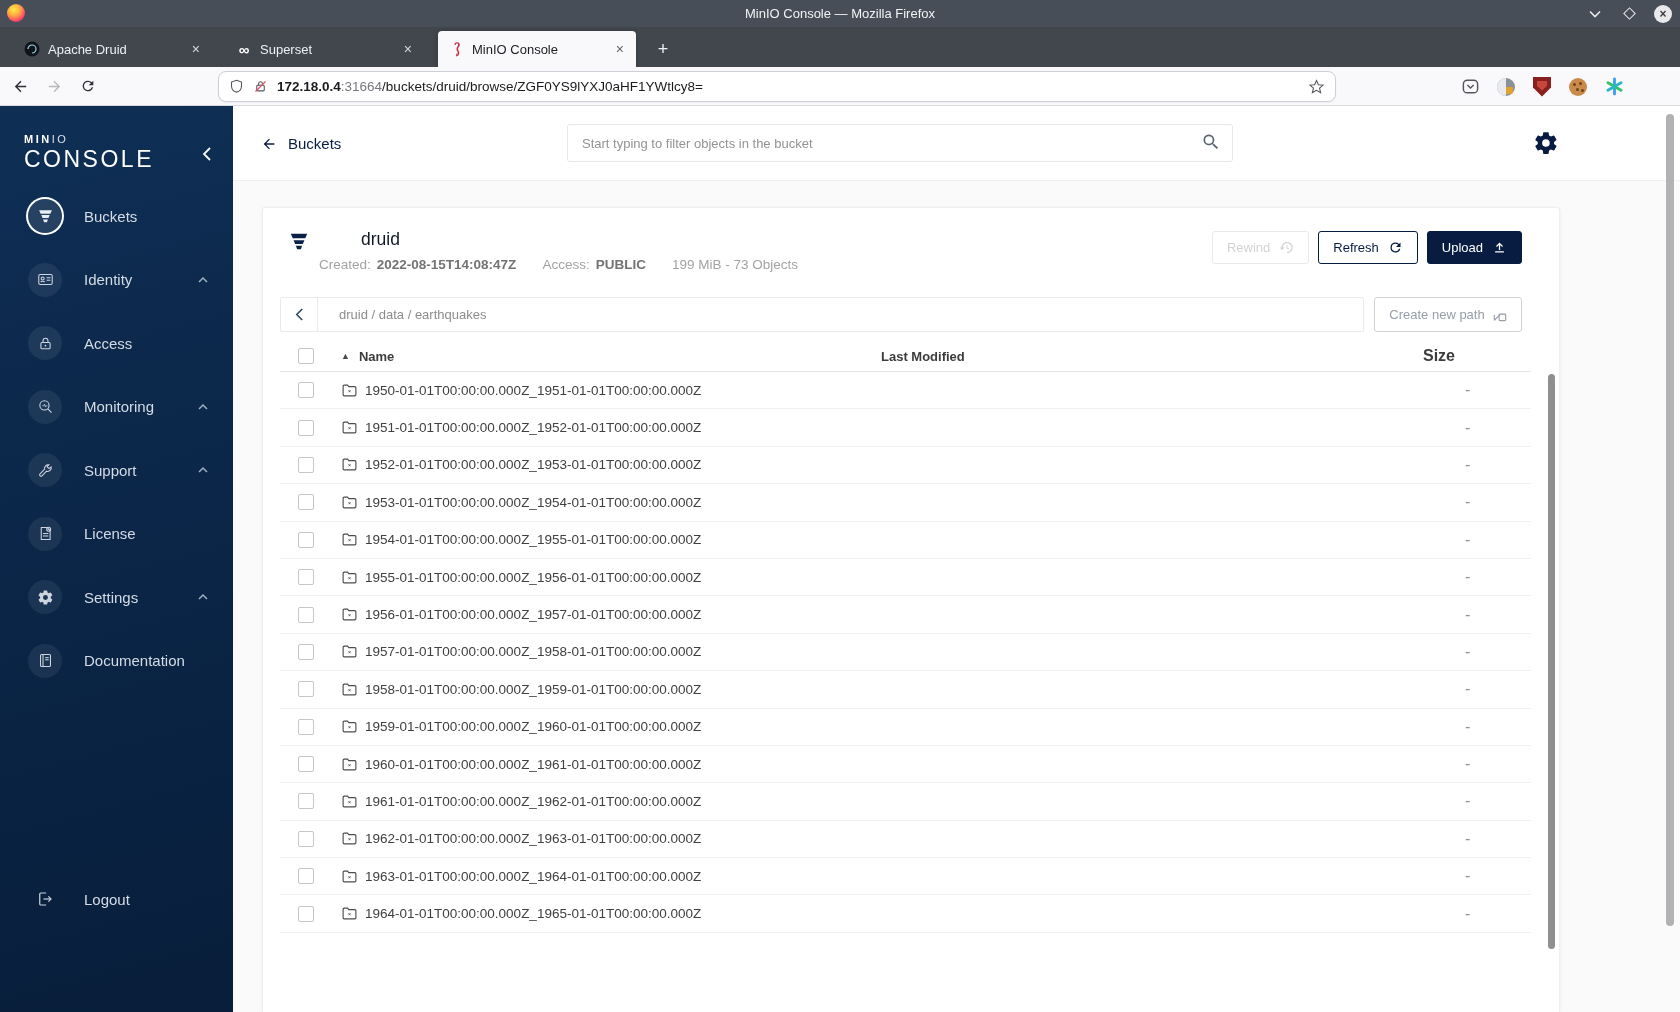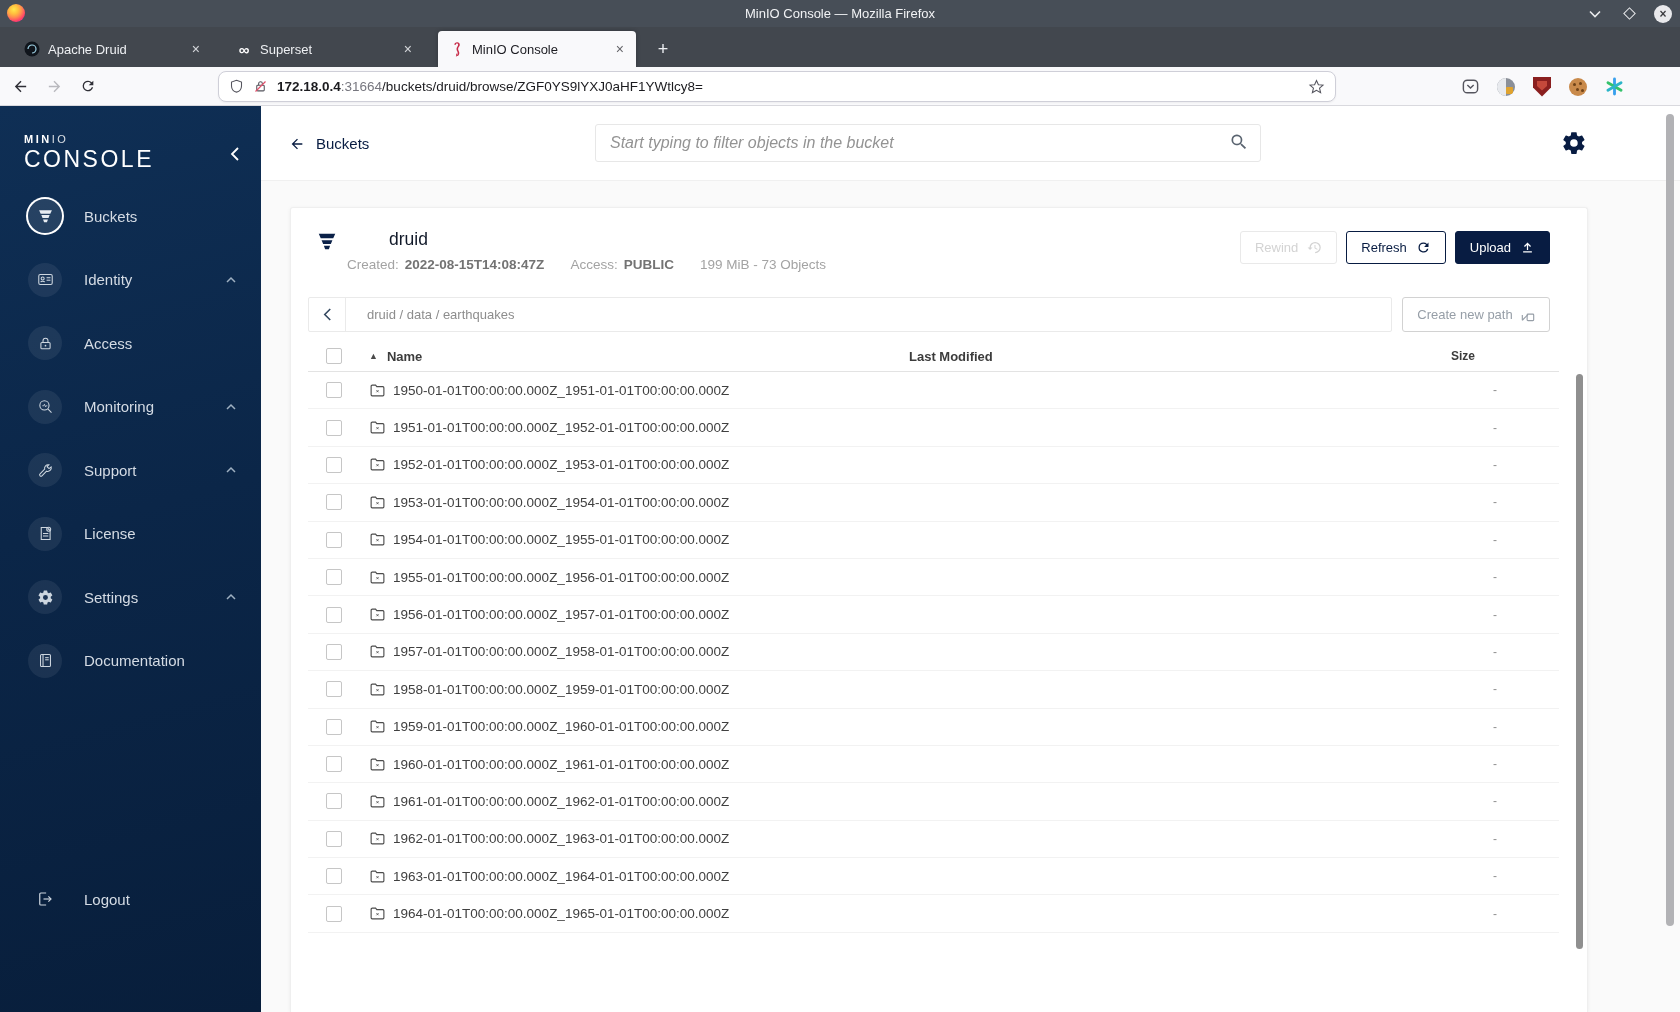--- a/index.html
+++ b/index.html
@@ -41,41 +41,41 @@
   .cookie i { position:absolute; width:3px; height:3px; border-radius:50%; background:#6f4218; }
   .mask-ext { width:18px; height:18px; border-radius:50%; background:#8a8f98; position:relative; overflow:hidden; }
   .mask-ext:before { content:""; position:absolute; left:0; top:0; width:9px; height:18px; background:#e8eaee; }
   .mask-ext:after { content:""; position:absolute; right:2px; bottom:2px; width:7px; height:7px; background:#e0a32e; border-radius:1px; }
   .hamburger { width:18px; display:flex; flex-direction:column; gap:3px; }
   .hamburger i { height:2px; background:#41414a; border-radius:1px; }
 
   
   .app { position:relative; height:906px; display:flex; background:#fafafa; }
 
-  .sidebar { width:261px; flex:none; background:linear-gradient(165deg, #0f2f55 0%, #0b2648 45%, #081e3b 100%); position:relative; color:#ccd5e0; }
+  .sidebar { width:233px; flex:none; background:linear-gradient(165deg, #0f2f55 0%, #0b2648 45%, #081e3b 100%); position:relative; color:#ccd5e0; }
   .logo { padding:27px 0 0 24px; }
   .logo-top { font-size:11px; letter-spacing:2.5px; color:#fff; }
   .logo-top b { font-weight:800; }
   .logo-top .thin { font-weight:300; opacity:.85; }
   .logo-bottom { font-size:23px; font-weight:400; letter-spacing:2.5px; color:#fff; margin-top:1px; }
   .collapse { position:absolute; right:16px; top:38px; width:20px; height:20px; display:flex; align-items:center; justify-content:center; }
   .menu { margin-top:26px; }
   .s-item { height:34px; margin:0 0 29.5px 28px; display:flex; align-items:center; position:relative; cursor:default; }
   .s-circle { width:34px; height:34px; border-radius:50%; background:rgba(255,255,255,.07); display:flex; align-items:center; justify-content:center; flex:none; }
   .s-item.active .s-circle { box-shadow:0 0 0 2px #fff; background:rgba(255,255,255,.1); }
   .s-label { margin-left:22px; font-size:15px; font-weight:300; color:#d4dbe4; }
   .s-chevron { position:absolute; right:24px; display:flex; }
   .s-logout { position:absolute; left:28px; top:776px; height:34px; display:flex; align-items:center; }
 
   .main { flex:1; position:relative; }
   .main-header { height:75px; background:#fff; border-bottom:1px solid #f0f0f0; position:relative; }
   .back-title { position:absolute; left:27px; top:0; height:75px; display:flex; align-items:center; gap:10px; color:#081c42; font-size:15px; font-weight:500; }
   .search-wrap { position:absolute; left:334px; top:18px; width:666px; height:38px; }
-  .search-wrap input { width:100%; height:100%; border:1px solid #e7e7e7; border-radius:3px; padding:0 40px 0 14px; font-size:16px;
-    font-family:"Liberation Sans",sans-serif; color:#333; outline:none; background:#fff;font-style:italic; }
+  .search-wrap input { width:100%; height:100%; border:1px solid #e7e7e7; border-radius:3px; padding:0 40px 0 14px; font-size:13px;
+    font-family:"Liberation Sans",sans-serif; color:#333; outline:none; background:#fff; }
   .search-wrap input::placeholder { color:#939393; }
   .search-wrap .mag { position:absolute; right:12px; top:8px; color:#5a6470; }
   .header-gear { position:absolute; left:1300px; top:24px; color:#081c42; }
 
   .content { position:absolute; top:75px; bottom:0; left:0; right:0; background:#fafafa; }
   .card { position:absolute; left:29px; top:26px; width:1298px; bottom:0; background:#fff; border:1px solid #efefef;
     border-bottom:none; border-radius:3px 3px 0 0; box-shadow:0 1px 4px rgba(0,0,0,.06); }
 
   .bucket-header { position:relative; padding:21px 37px 0 25px; height:89px; }
   .bh-left { display:flex; gap:9px; }
@@ -97,21 +97,21 @@
   .create-path { width:148px; margin-left:10px; border:1px solid #d2d2d2; border-radius:3px; background:#fff; color:#969ea7;
     font-size:13px; display:flex; align-items:center; justify-content:center; gap:8px; font-family:"Liberation Sans",sans-serif; }
 
   .tbl-head { margin:9px 28px 0 17px; height:31px; display:flex; align-items:center; border-bottom:1px solid #e3e3e3;
     font-size:13px; font-weight:700; color:#3c3c3c; }
   .rows { margin:0 28px 0 17px; }
   .trow { height:37.4px; display:flex; align-items:center; border-bottom:1px solid #f2f2f2; }
   .col-check { width:61px; padding-left:18px; display:flex; align-items:center; }
   .col-name { width:540px; display:flex; align-items:center; }
   .col-mod { flex:1; }
-  .col-size { width:108px; font-size:12px; }
+  .col-size { width:108px; font-size:16px; }
   .sort-arrow { font-size:9px; color:#4a4a4a; margin-right:9px; }
   .cb { width:16px; height:16px; border:1px solid #c6c6c6; border-radius:2px; background:#fff; display:inline-block; }
   .f-icon { color:#4c4c4c; margin-right:7px; display:inline-flex; }
   .row-name { font-size:13.5px; color:#404040; }
   .size-dash { color:#919191; padding-left:42px; }
   .tbl-scroll { position:absolute; right:4px; top:166px; width:7px; height:575px; background:#8f8f8f; border-radius:3.5px; }
   .b-scroll { position:absolute; right:6px; top:8px; width:8px; height:812px; background:#b2b2b5; border-radius:4px; }
 
   svg { display:block; }
 </style>

